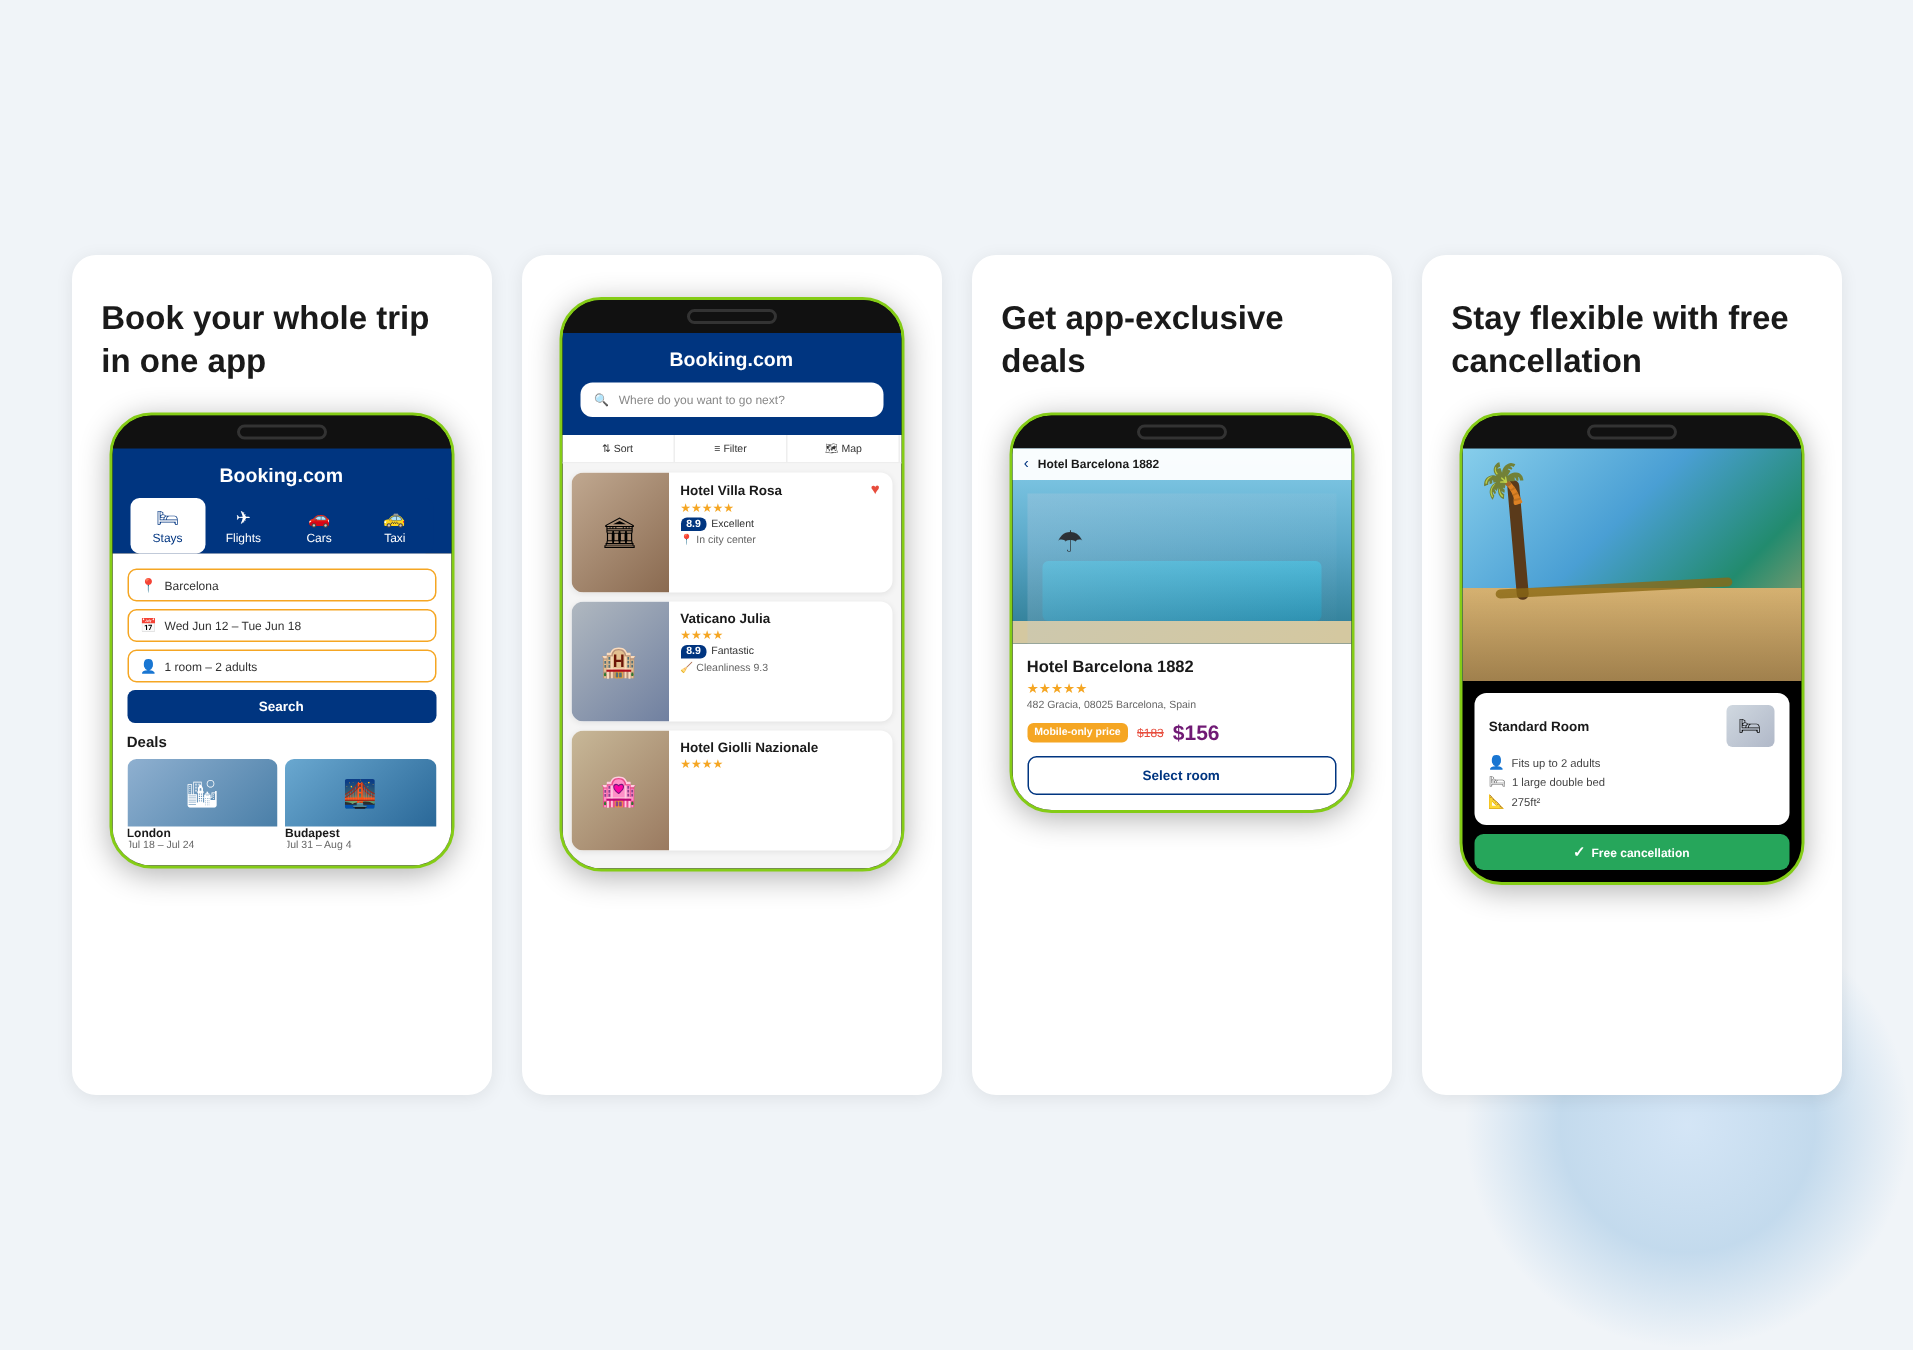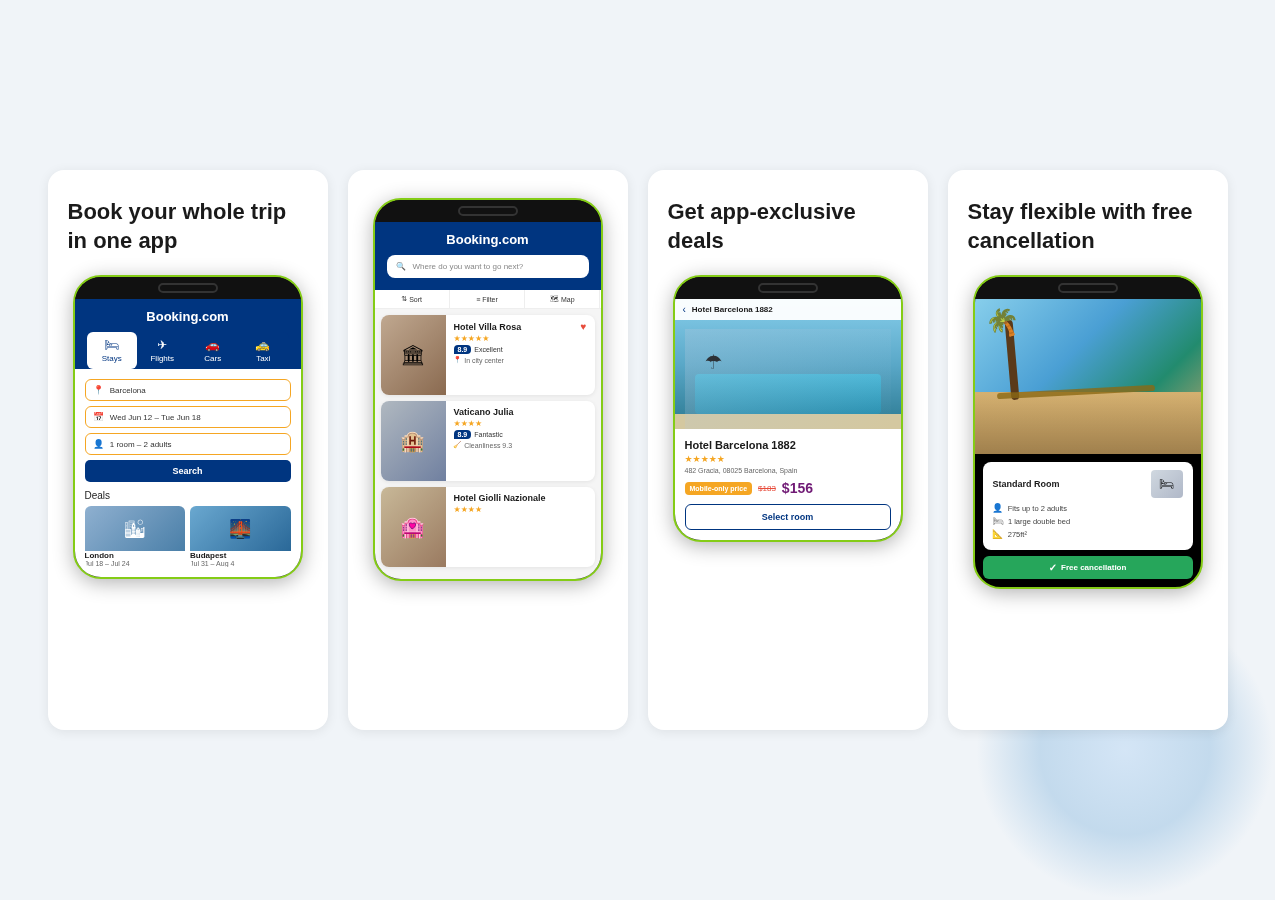--- a/index.html
+++ b/index.html
@@ -133,21 +133,21 @@
       color: #fff;
       border-radius: 5px;
       padding: 6px;
       font-size: 9px;
       font-weight: 700;
       text-align: center;
       margin-bottom: 8px;
     }
     .deals-label {
       font-size: 10px;
-      font-weight: 400;
+      font-weight: 700;
       color: #1a1a1a;
       margin-bottom: 5px;
     }
     .deals-row {
       display: flex;
       gap: 5px;
     }
     .deal-item {
       flex: 1;
       border-radius: 6px;

